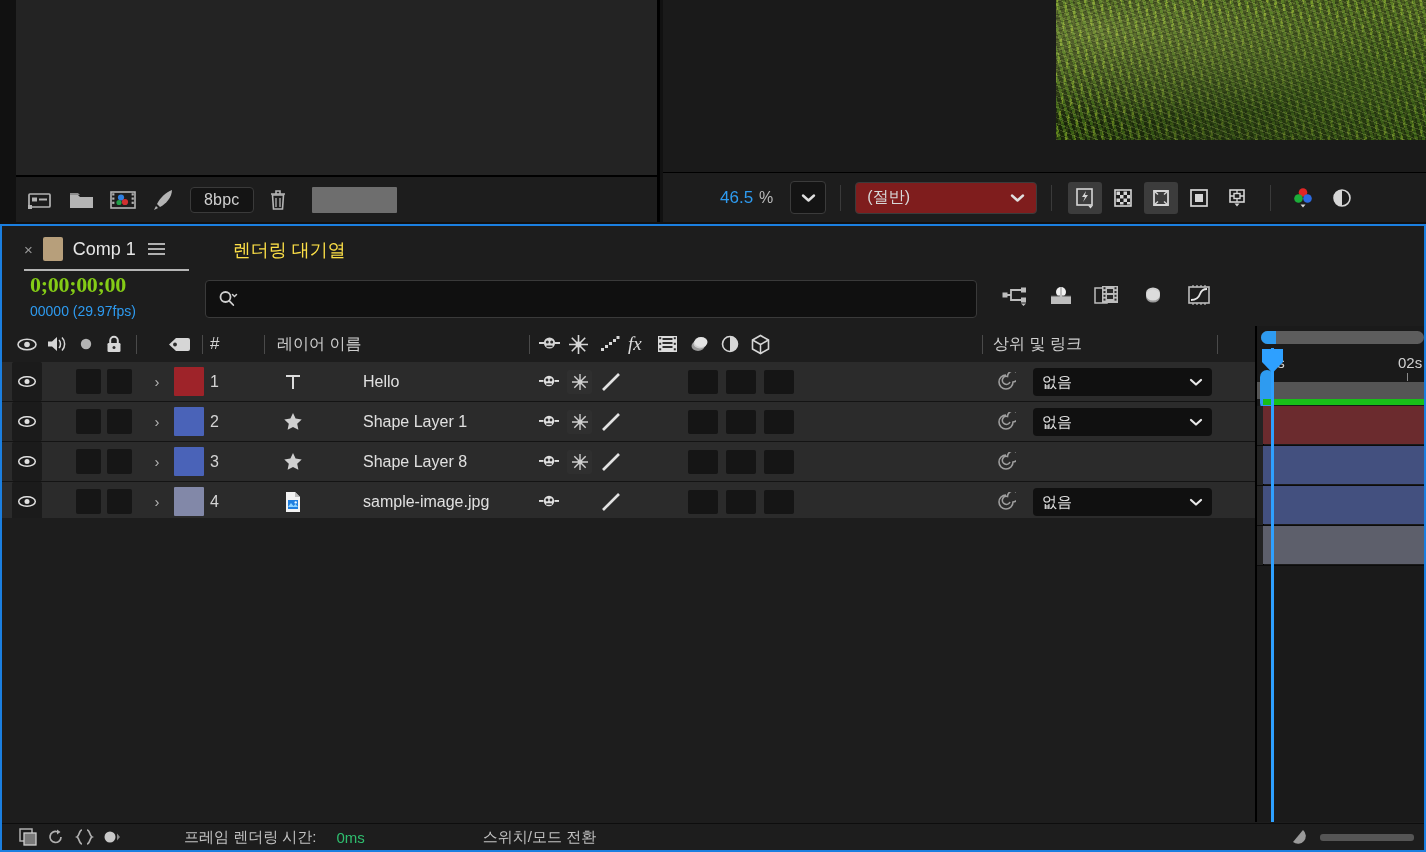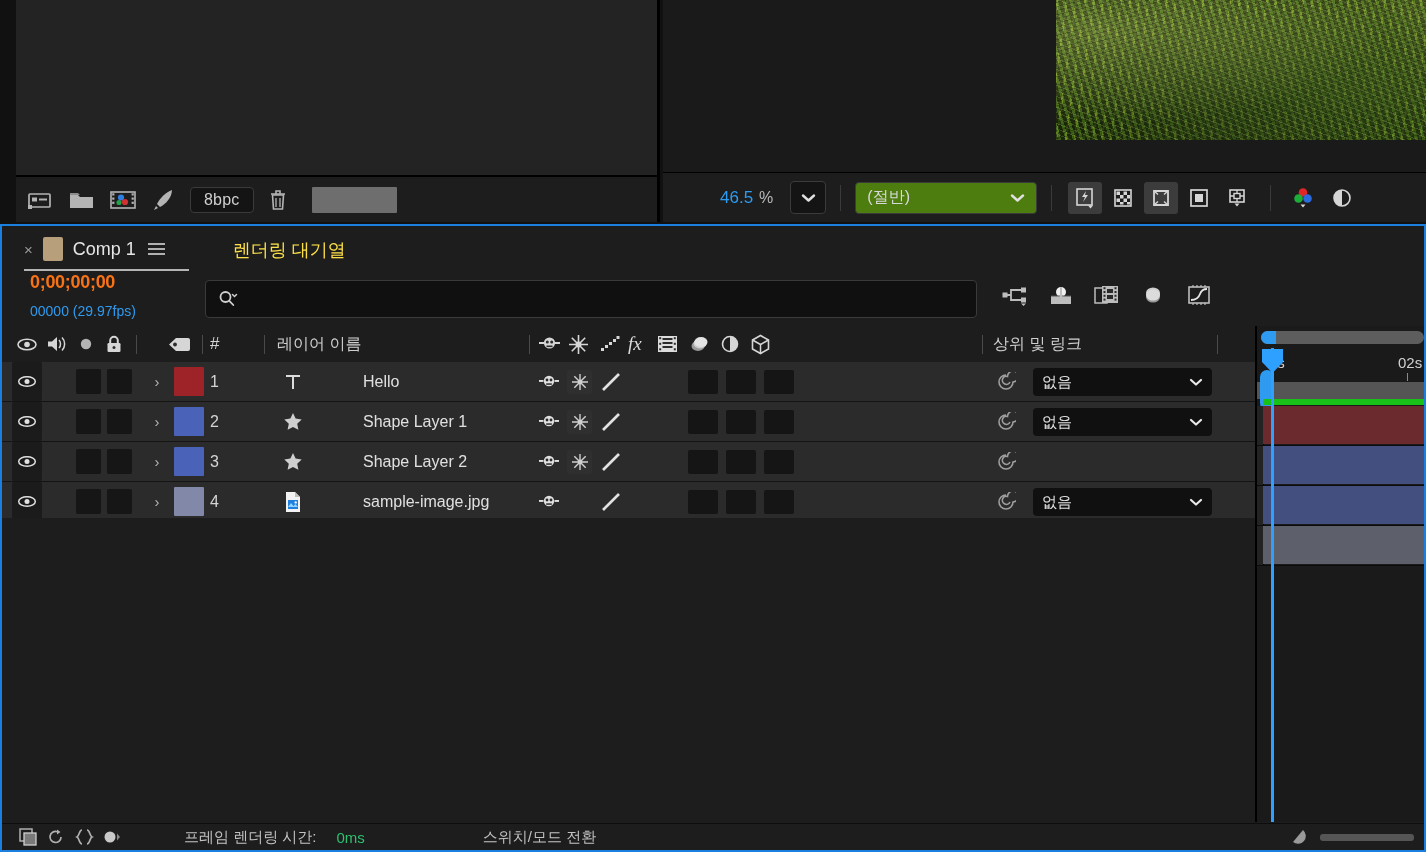--- a/index.html
+++ b/index.html
@@ -49,21 +49,21 @@
      repeating-linear-gradient(22deg, rgba(180,190,110,.22) 0 1px, transparent 1px 5px),
      repeating-linear-gradient(-14deg, rgba(10,18,6,.25) 0 1px, transparent 1px 4px);}
 
   .viewer-toolbar{position:absolute;left:0;bottom:0;right:0;height:50px;background:#1d1d1d;
     display:flex;align-items:center;box-sizing:border-box;border-top:1px solid #000;}
   .zoom-val{color:#2e9bf0;font-size:17px;margin-left:57px;}
   .zoom-pct{color:#b9b9b9;font-size:16px;margin-left:6px;}
   .dd-sq{width:34px;height:31px;background:#141414;border:1px solid #3b3b3b;border-radius:4px;
     display:flex;align-items:center;justify-content:center;margin-left:17px;}
   .vsep{width:1px;height:26px;background:#3a3a3a;margin:0 14px;}
-  .res-dd{width:182px;height:32px;background:#4d7c0f;border:1px solid #3b3b3b;border-radius:4px;
+  .res-dd{width:182px;height:32px;background:#7f1d1d;border:1px solid #3b3b3b;border-radius:4px;
     display:flex;align-items:center;justify-content:space-between;padding:0 11px;box-sizing:border-box;}
   .res-dd span{font-size:16px;color:#d8d8d8;}
   .vt-ico{width:34px;height:32px;display:flex;align-items:center;justify-content:center;color:#c4c4c4;margin:0 2px;}
   .vt-ico.on{background:#3c3c3c;border-radius:3px;}
 
   
   .timeline{position:absolute;left:0;top:224px;width:1426px;height:628px;background:#1d1d1d;
     border:2px solid #1b7fe0;box-sizing:border-box;}
   .tl-inner{position:absolute;inset:0;overflow:hidden;}
 
@@ -71,21 +71,21 @@
   .tab-active{display:flex;align-items:center;gap:10px;margin-left:22px;position:relative;padding-bottom:2px;}
   .tab-x{color:#9a9a9a;font-size:15px;cursor:pointer;}
   .comp-chip{width:20px;height:24px;background:#b79f7b;border-radius:2px;}
   .tab-label{color:#e6e6e6;font-size:18px;}
   .hamb{display:flex;flex-direction:column;gap:3px;margin-left:2px;}
   .hamb i{display:block;width:17px;height:2px;background:#b0b0b0;}
   .tab-underline{position:absolute;left:22px;top:43px;width:165px;height:2px;background:#b5b5b5;}
   .tab-inactive{color:#fde047;font-size:18px;margin-left:68px;}
 
   .tc-row{position:absolute;left:0;top:48px;right:0;height:52px;}
-  .tc-big{position:absolute;left:28px;top:-2px;color:#f97316;font-size:18px;font-weight:bold;letter-spacing:-.3px;}
+  .tc-big{position:absolute;left:28px;top:-2px;color:#84cc16;font-size:22px;font-weight:bold;letter-spacing:-.3px;font-family:Liberation Serif, serif;}
   .tc-small{position:absolute;left:28px;top:29px;color:#2e9bf0;font-size:14px;}
   .search{position:absolute;left:203px;top:6px;width:772px;height:38px;background:#101010;
     border:1px solid #3a3a3a;border-radius:4px;box-sizing:border-box;display:flex;align-items:center;padding-left:12px;}
   .search-input{background:transparent;border:0;outline:0;color:#ccc;font-size:15px;width:690px;
     font-family:"Liberation Sans",sans-serif;margin-left:8px;}
   .tl-tools{position:absolute;left:998px;top:6px;display:flex;align-items:center;gap:16px;}
   .tl-tools .ti{width:30px;height:30px;display:flex;align-items:center;justify-content:center;color:#bdbdbd;}
 
   
   .col-head{position:absolute;left:0;top:100px;width:1253px;height:36px;background:#1d1d1d;
@@ -608,21 +608,21 @@
           <div class="sq-dark" style="left:74px"></div>
           <div class="sq-dark" style="left:105px"></div>
           <div class="arrow">›</div>
           <div class="lbl-color" style="background:#4a63b8"></div>
           <div class="lnum">3</div>
           <div class="ltype">
             <svg width="20" height="19" viewBox="0 0 20 19">
                 <path d="M10 1l2.6 5.6 6.1.8-4.5 4.3 1.2 6.1L10 14.9 4.6 17.8l1.2-6.1L1.3 7.4l6.1-.8z" fill="#cfcfcf"></path>
               </svg>
           </div>
-          <div class="lname">Shape Layer 2</div>
+          <div class="lname">Shape Layer 8</div>
           <div class="sw" style="left:534px">
             <svg width="22" height="18" viewBox="0 0 22 18">
                 <circle cx="11" cy="8" r="5.2" fill="#e0e0e0"></circle>
                 <circle cx="9" cy="7" r="1.4" fill="#2b2b2b"></circle>
                 <circle cx="13" cy="7" r="1.4" fill="#2b2b2b"></circle>
                 <rect x="8.2" y="10.3" width="5.6" height="1.5" fill="#2b2b2b"></rect>
                 <rect x="1" y="7" width="4.5" height="1.9" fill="#e0e0e0"></rect>
                 <rect x="16.5" y="7" width="4.5" height="1.9" fill="#e0e0e0"></rect>
               </svg>
           </div>

